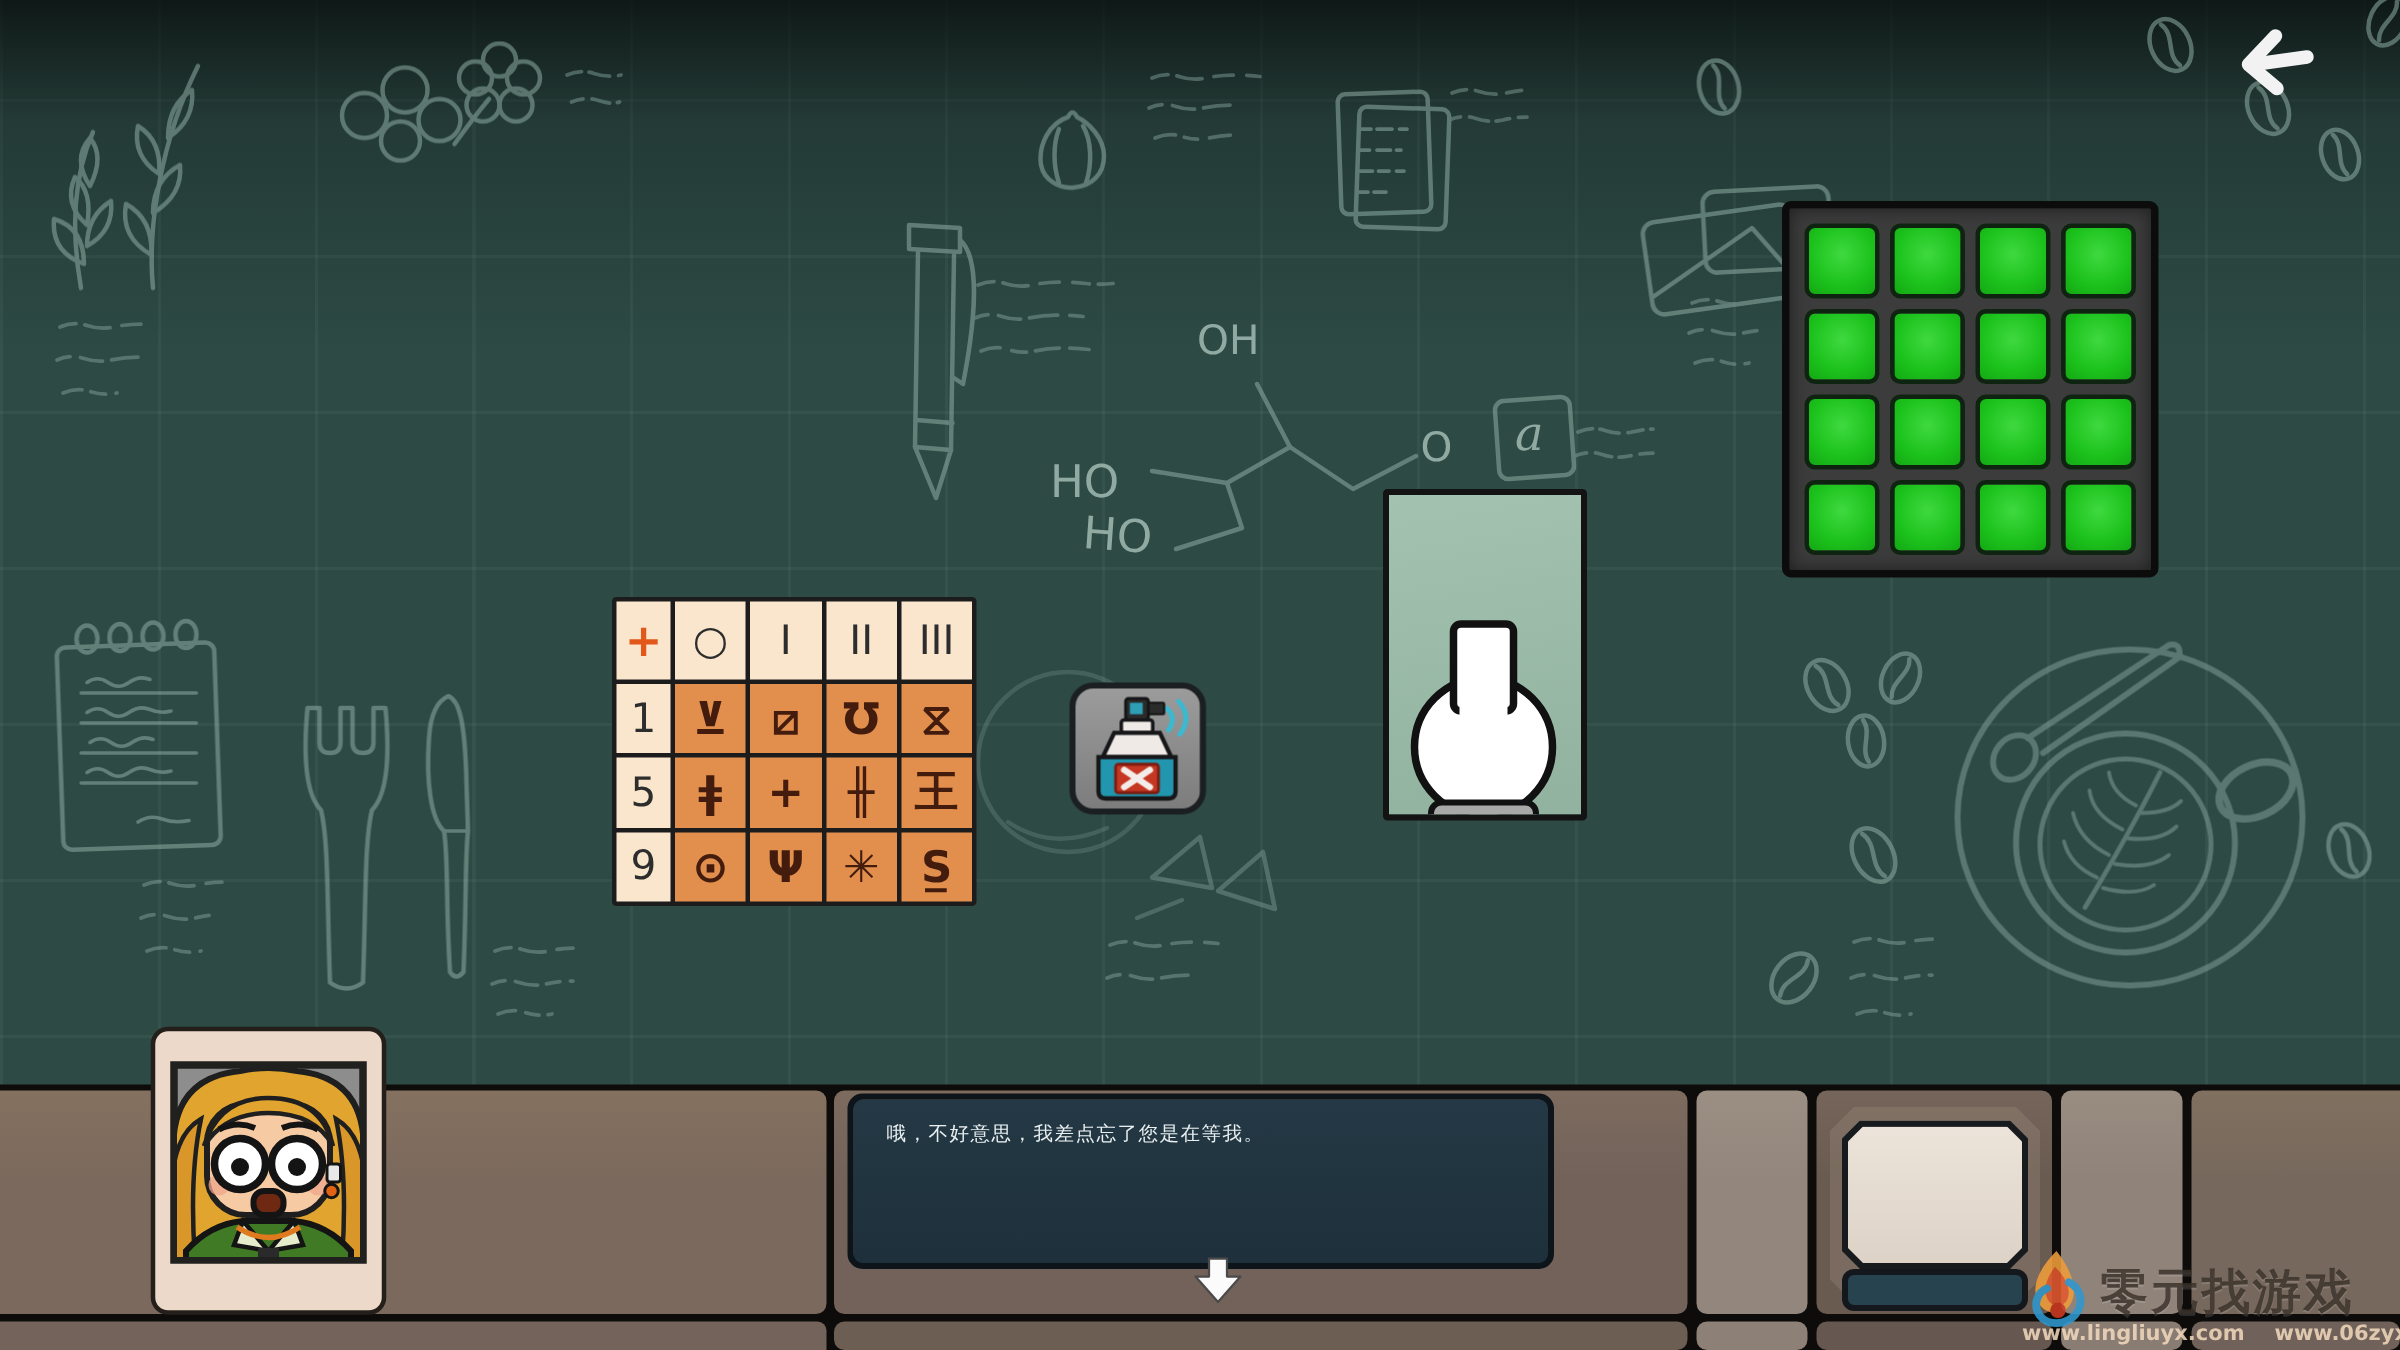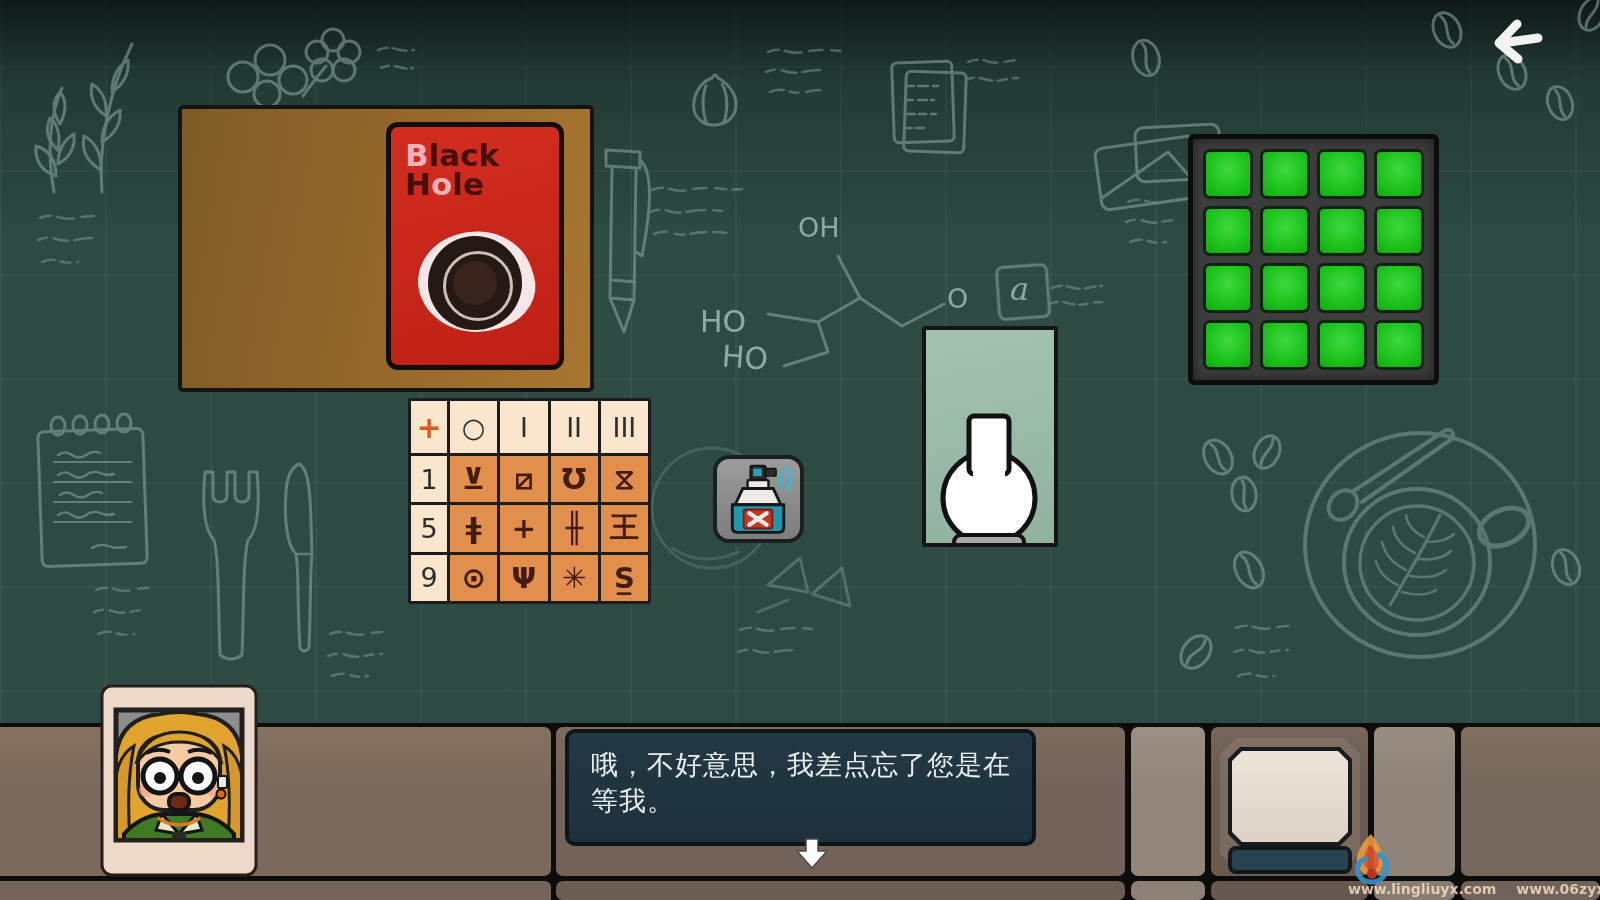--- a/index.html
+++ b/index.html
@@ -44,21 +44,21 @@
     background:#3c3c3c;display:grid;grid-template-columns:repeat(4,1fr);grid-template-rows:repeat(4,1fr);gap:7px;padding:10px;
     box-shadow:inset 0 0 12px rgba(0,0,0,.5);z-index:10;}
   .green-cell{background:radial-gradient(circle at 50% 40%, #3fd93f 0%, #1cc21c 60%, #13a813 100%);
     border:3px solid #0e2410;border-radius:7px;}
   
   .bottom-bar{left:0;top:723px;width:1600px;height:177px;background:#0d0c0a;z-index:20;}
   .panel{position:absolute;border-radius:7px;}
   
   .dialogue-box{position:absolute;left:565px;top:729px;width:471px;height:117px;box-sizing:border-box;
     background:linear-gradient(180deg,#243945,#1d303b);border:4px solid #0d151a;border-radius:10px;z-index:25;}
-  .dialogue-text{position:absolute;left:22px;top:14px;color:#e9eff1;font-size:27px;letter-spacing:1px;}
+  .dialogue-text{position:absolute;left:22px;top:14px;color:#e9eff1;font-size:13px;letter-spacing:1px;}
   .continue-arrow{position:absolute;left:795px;top:838px;z-index:40;}
   
   .portrait{left:100px;top:684px;width:158px;height:193px;z-index:30;}
   
   .tile-bevel{position:absolute;left:1220px;top:738px;width:140px;height:131px;background:rgba(205,185,165,.16);
     clip-path:polygon(16px 0,calc(100% - 16px) 0,100% 16px,100% calc(100% - 16px),calc(100% - 16px) 100%,16px 100%,0 calc(100% - 16px),0 16px);z-index:21;}
   .slot-card-border{position:absolute;left:1228px;top:747px;width:124px;height:99px;background:#171b1e;
     clip-path:polygon(12px 0,calc(100% - 12px) 0,100% 12px,100% calc(100% - 12px),calc(100% - 12px) 100%,12px 100%,0 calc(100% - 12px),0 12px);z-index:22;}
   .slot-card-fill{position:absolute;left:4px;top:4px;right:4px;bottom:4px;background:linear-gradient(180deg,#ece4da,#ddd2c6);
     clip-path:polygon(10px 0,calc(100% - 10px) 0,100% 10px,100% calc(100% - 10px),calc(100% - 10px) 100%,10px 100%,0 calc(100% - 10px),0 10px);}
@@ -262,29 +262,20 @@
   <span class="chalk-label" style="left:947px;top:283px;font-size:27px;">O</span>
   <span class="chalk-label" style="left:1010px;top:270px;font-size:32px;font-family:'DejaVu Serif',serif;font-style:italic;">a</span>
 
   <svg class="abs back-btn" width="64" height="54" viewBox="0 0 64 54">
     <g stroke="#f2f2f2" stroke-width="9" fill="none" stroke-linecap="round" stroke-linejoin="round">
       <path d="M56,26 L20,31"></path>
       <path d="M35,12 L17,31 L36,47"></path>
     </g>
   </svg>
 
-  <div class="abs board">
-    <div class="bh-card">
-      <div class="bh-title"><span class="pink">B</span><span>lack</span><br><span>H</span><span class="pink">o</span><span>le</span></div>
-      <div class="bh-blob"></div>
-      <div class="bh-disc"></div>
-      <div class="bh-ring"></div>
-      <div class="bh-core"></div>
-    </div>
-  </div>
 
   <div class="abs sym-table">
     <div class="sym-cell corner">+</div>
     <div class="sym-cell">○</div>
     <div class="sym-cell">I</div>
     <div class="sym-cell">II</div>
     <div class="sym-cell">III</div>
     <div class="sym-cell">1</div>
     <div class="sym-cell sym">⊻</div>
     <div class="sym-cell sym">⧄</div>
@@ -415,19 +406,20 @@
   </div>
   <div class="slot-tray"></div>
 
   <div class="abs watermark">
     <svg width="52" height="56" viewBox="0 0 46 54" style="position:absolute;left:6px;top:8px;opacity:.88;">
       <path d="M22,2 C10,14 5,26 11,36 C15,43 27,44 31,36 C37,26 30,12 22,2 Z" fill="#ef9d3a"></path>
       <path d="M21,12 C15,20 13,28 17,34 C20,38 27,38 29,33 C32,26 27,18 21,12 Z" fill="#e2592e"></path>
       <path d="M30,22 C38,26 40,36 34,43 C28,50 16,50 11,43 C7,37 9,29 16,26" stroke="#2f98cf" stroke-width="5" fill="none" stroke-linecap="round"></path>
       <circle cx="23" cy="40" r="5" fill="#cf3a22"></circle>
     </svg>
+    <span class="wm-title">零元找游戏</span>
     <div class="wm-urls">
       <span>www.lingliuyx.com</span>
       <span>www.06zyx.com</span>
     </div>
   </div>
 
 </div>
 
 </body></html>

